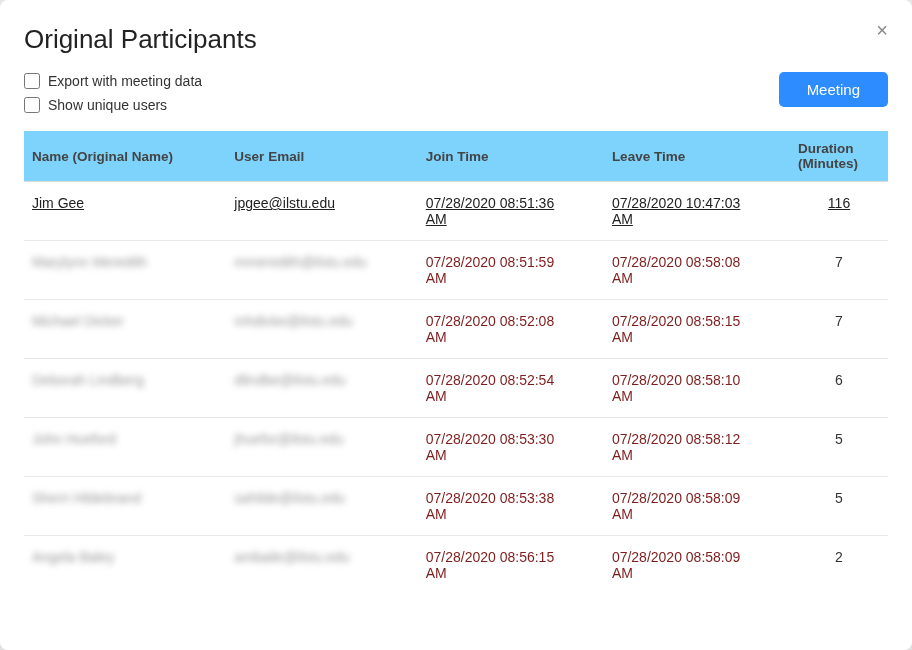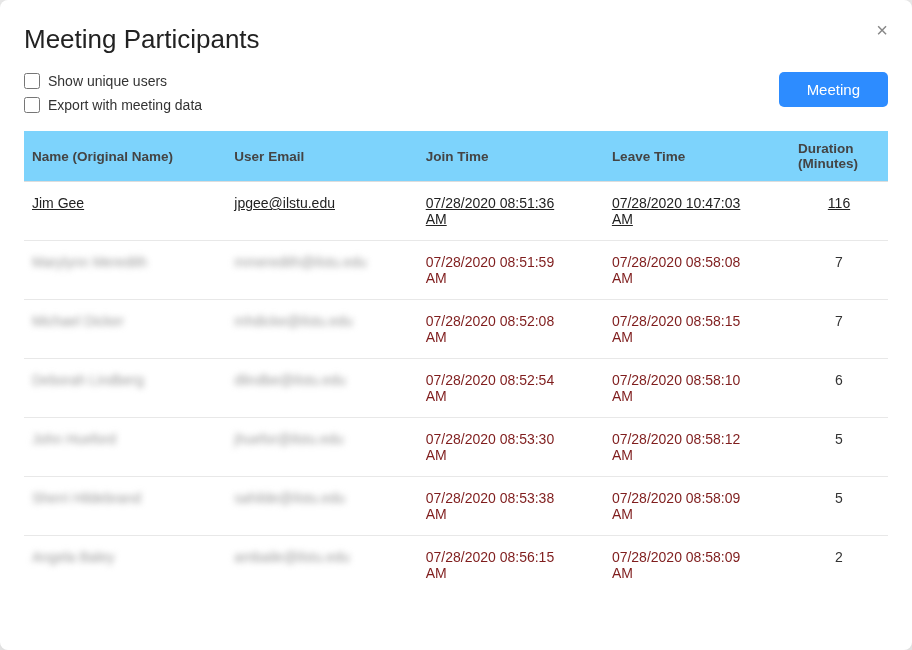--- a/index.html
+++ b/index.html
@@ -117,33 +117,33 @@
       color: #222;
       font-weight: normal;
       text-decoration: underline;
     }
   </style>
 </head>
 <body>
 
 <div class="modal">
   <div class="modal-header">
-    <h1 class="modal-title">Meeting Participants</h1>
+    <h1 class="modal-title">Original Participants</h1>
   </div>
 
   <button class="close-btn">×</button>
 
   <div class="options-row">
     <label class="checkbox-label">
       <input type="checkbox" style="">
-      <span>Show unique users</span>
+      <span>Export with meeting data</span>
     </label>
     <label class="checkbox-label">
       <input type="checkbox" style="">
-      <span>Export with meeting data</span>
+      <span>Show unique users</span>
     </label>
   </div>
 
   <button class="export-btn">Meeting</button>
 
   <table>
     <thead>
       <tr>
         <th>Name (Original Name)</th>
         <th>User Email</th>

